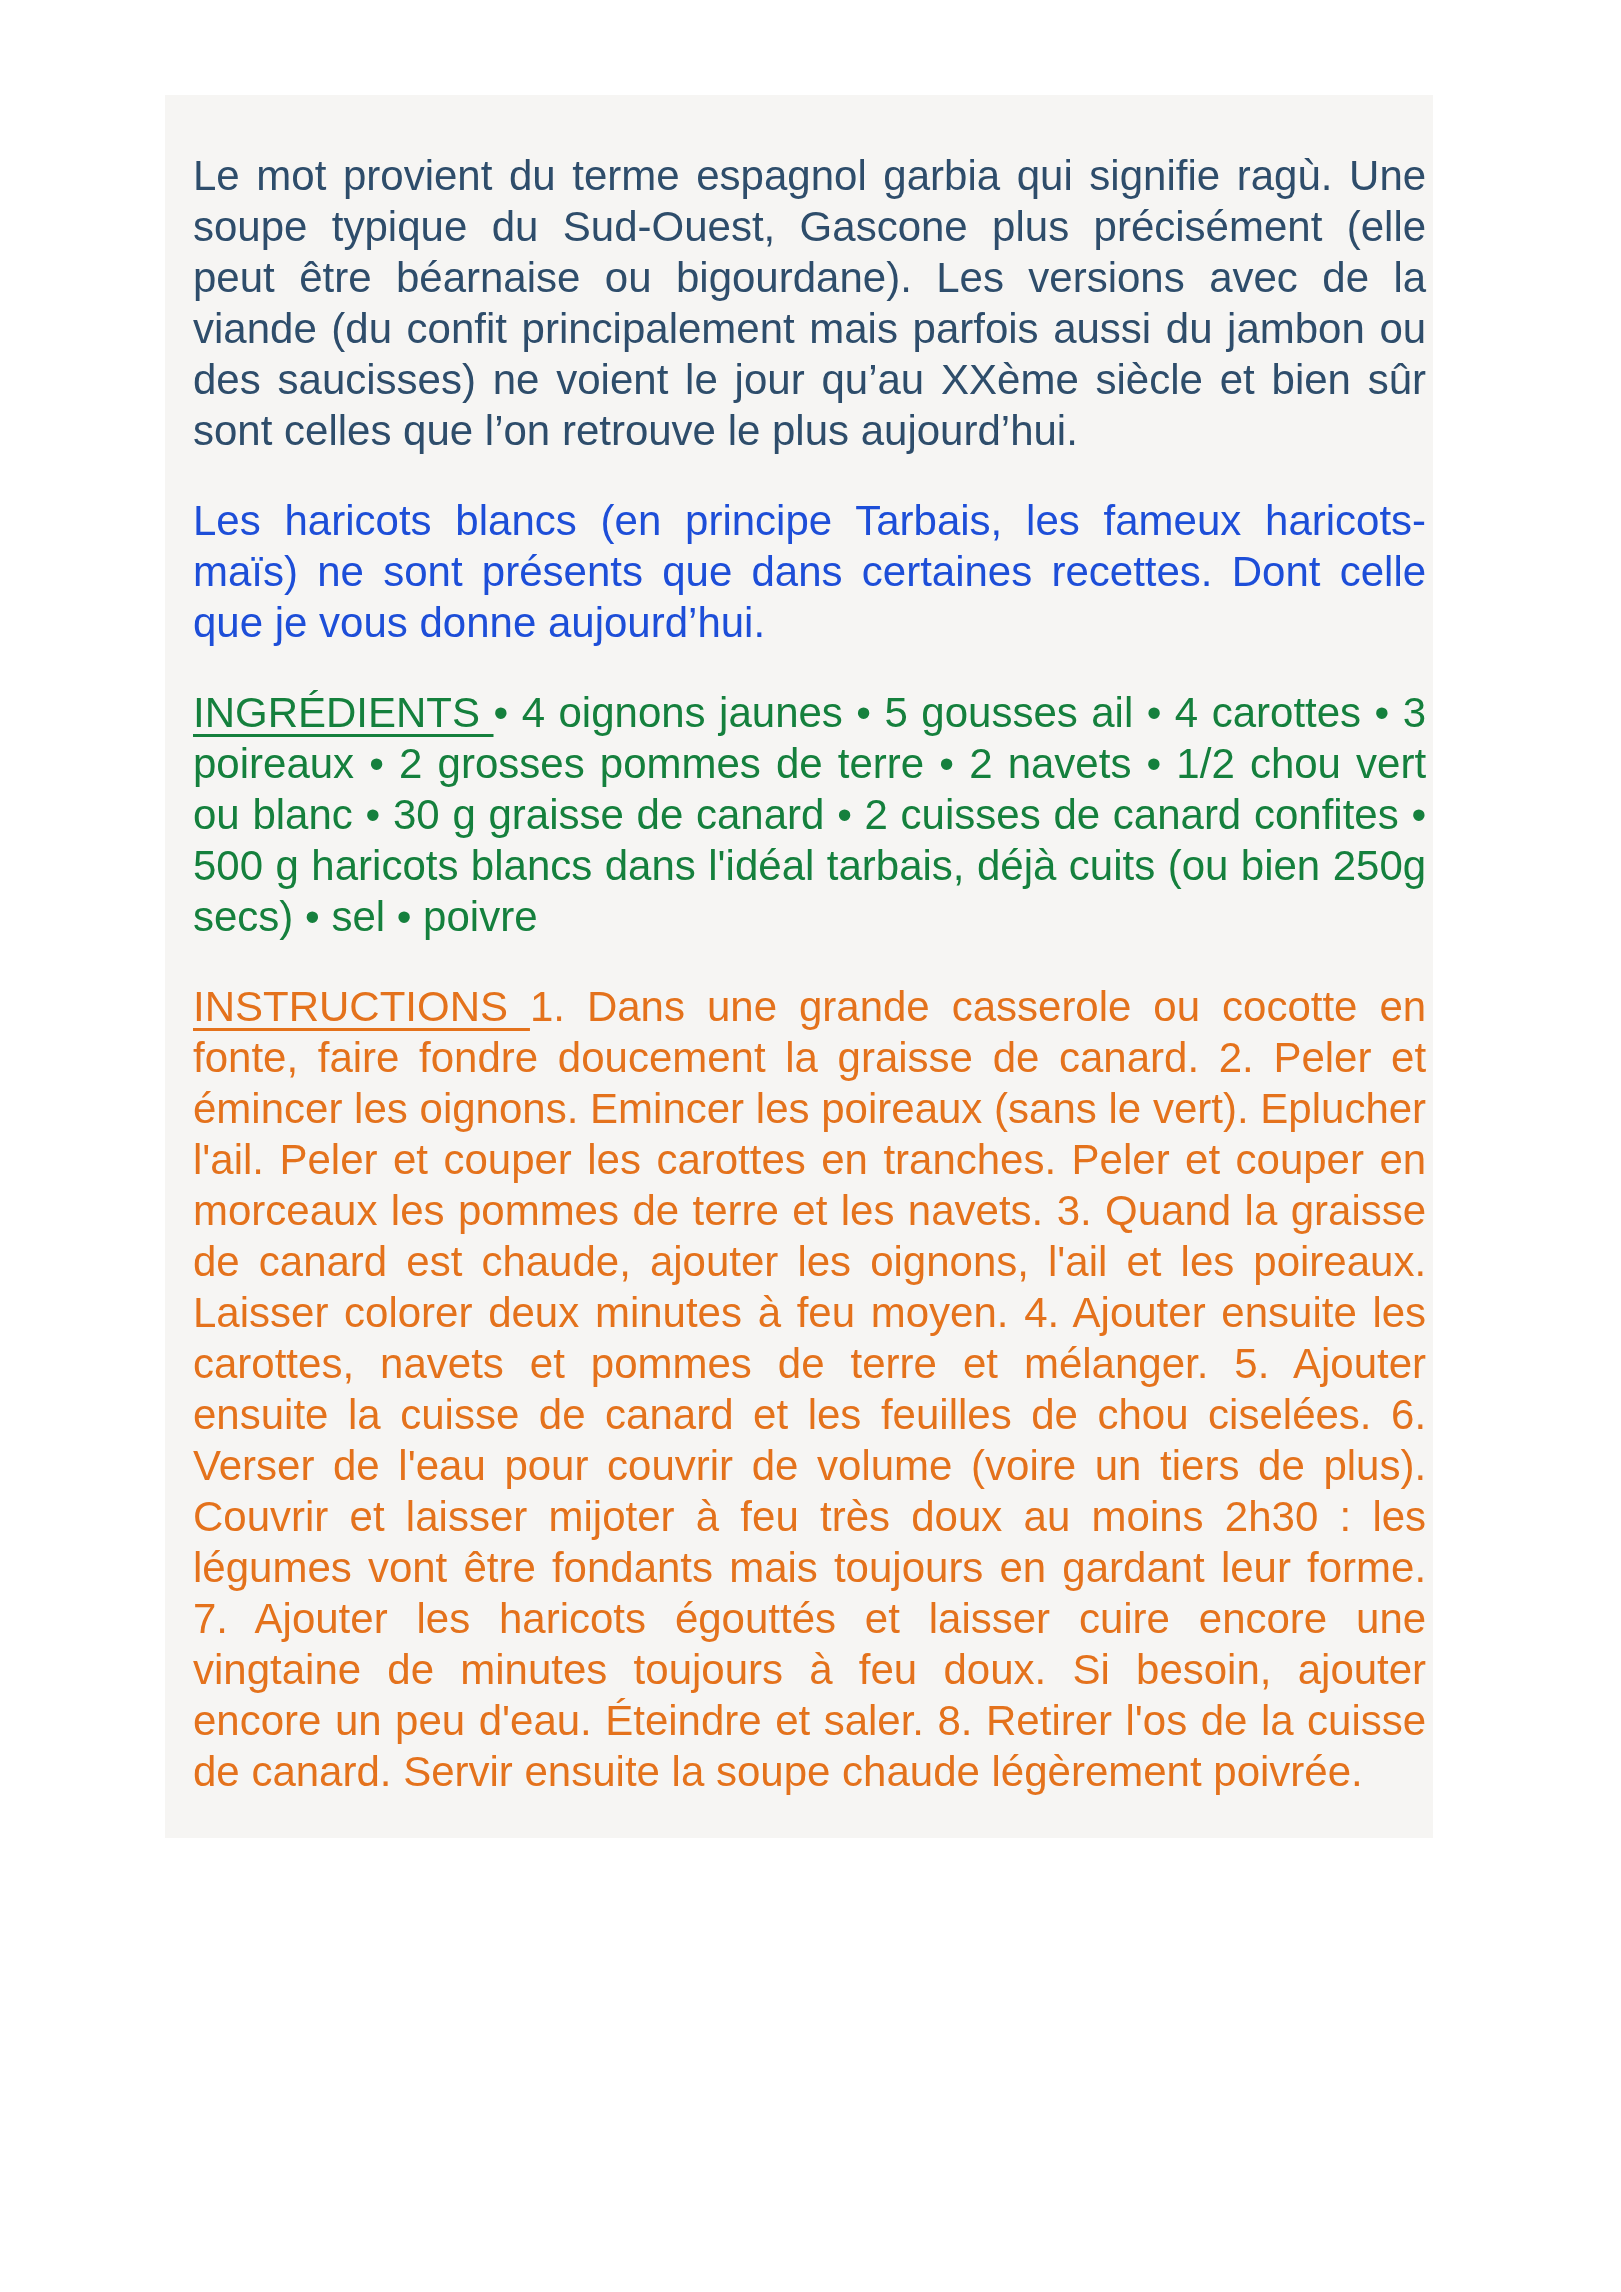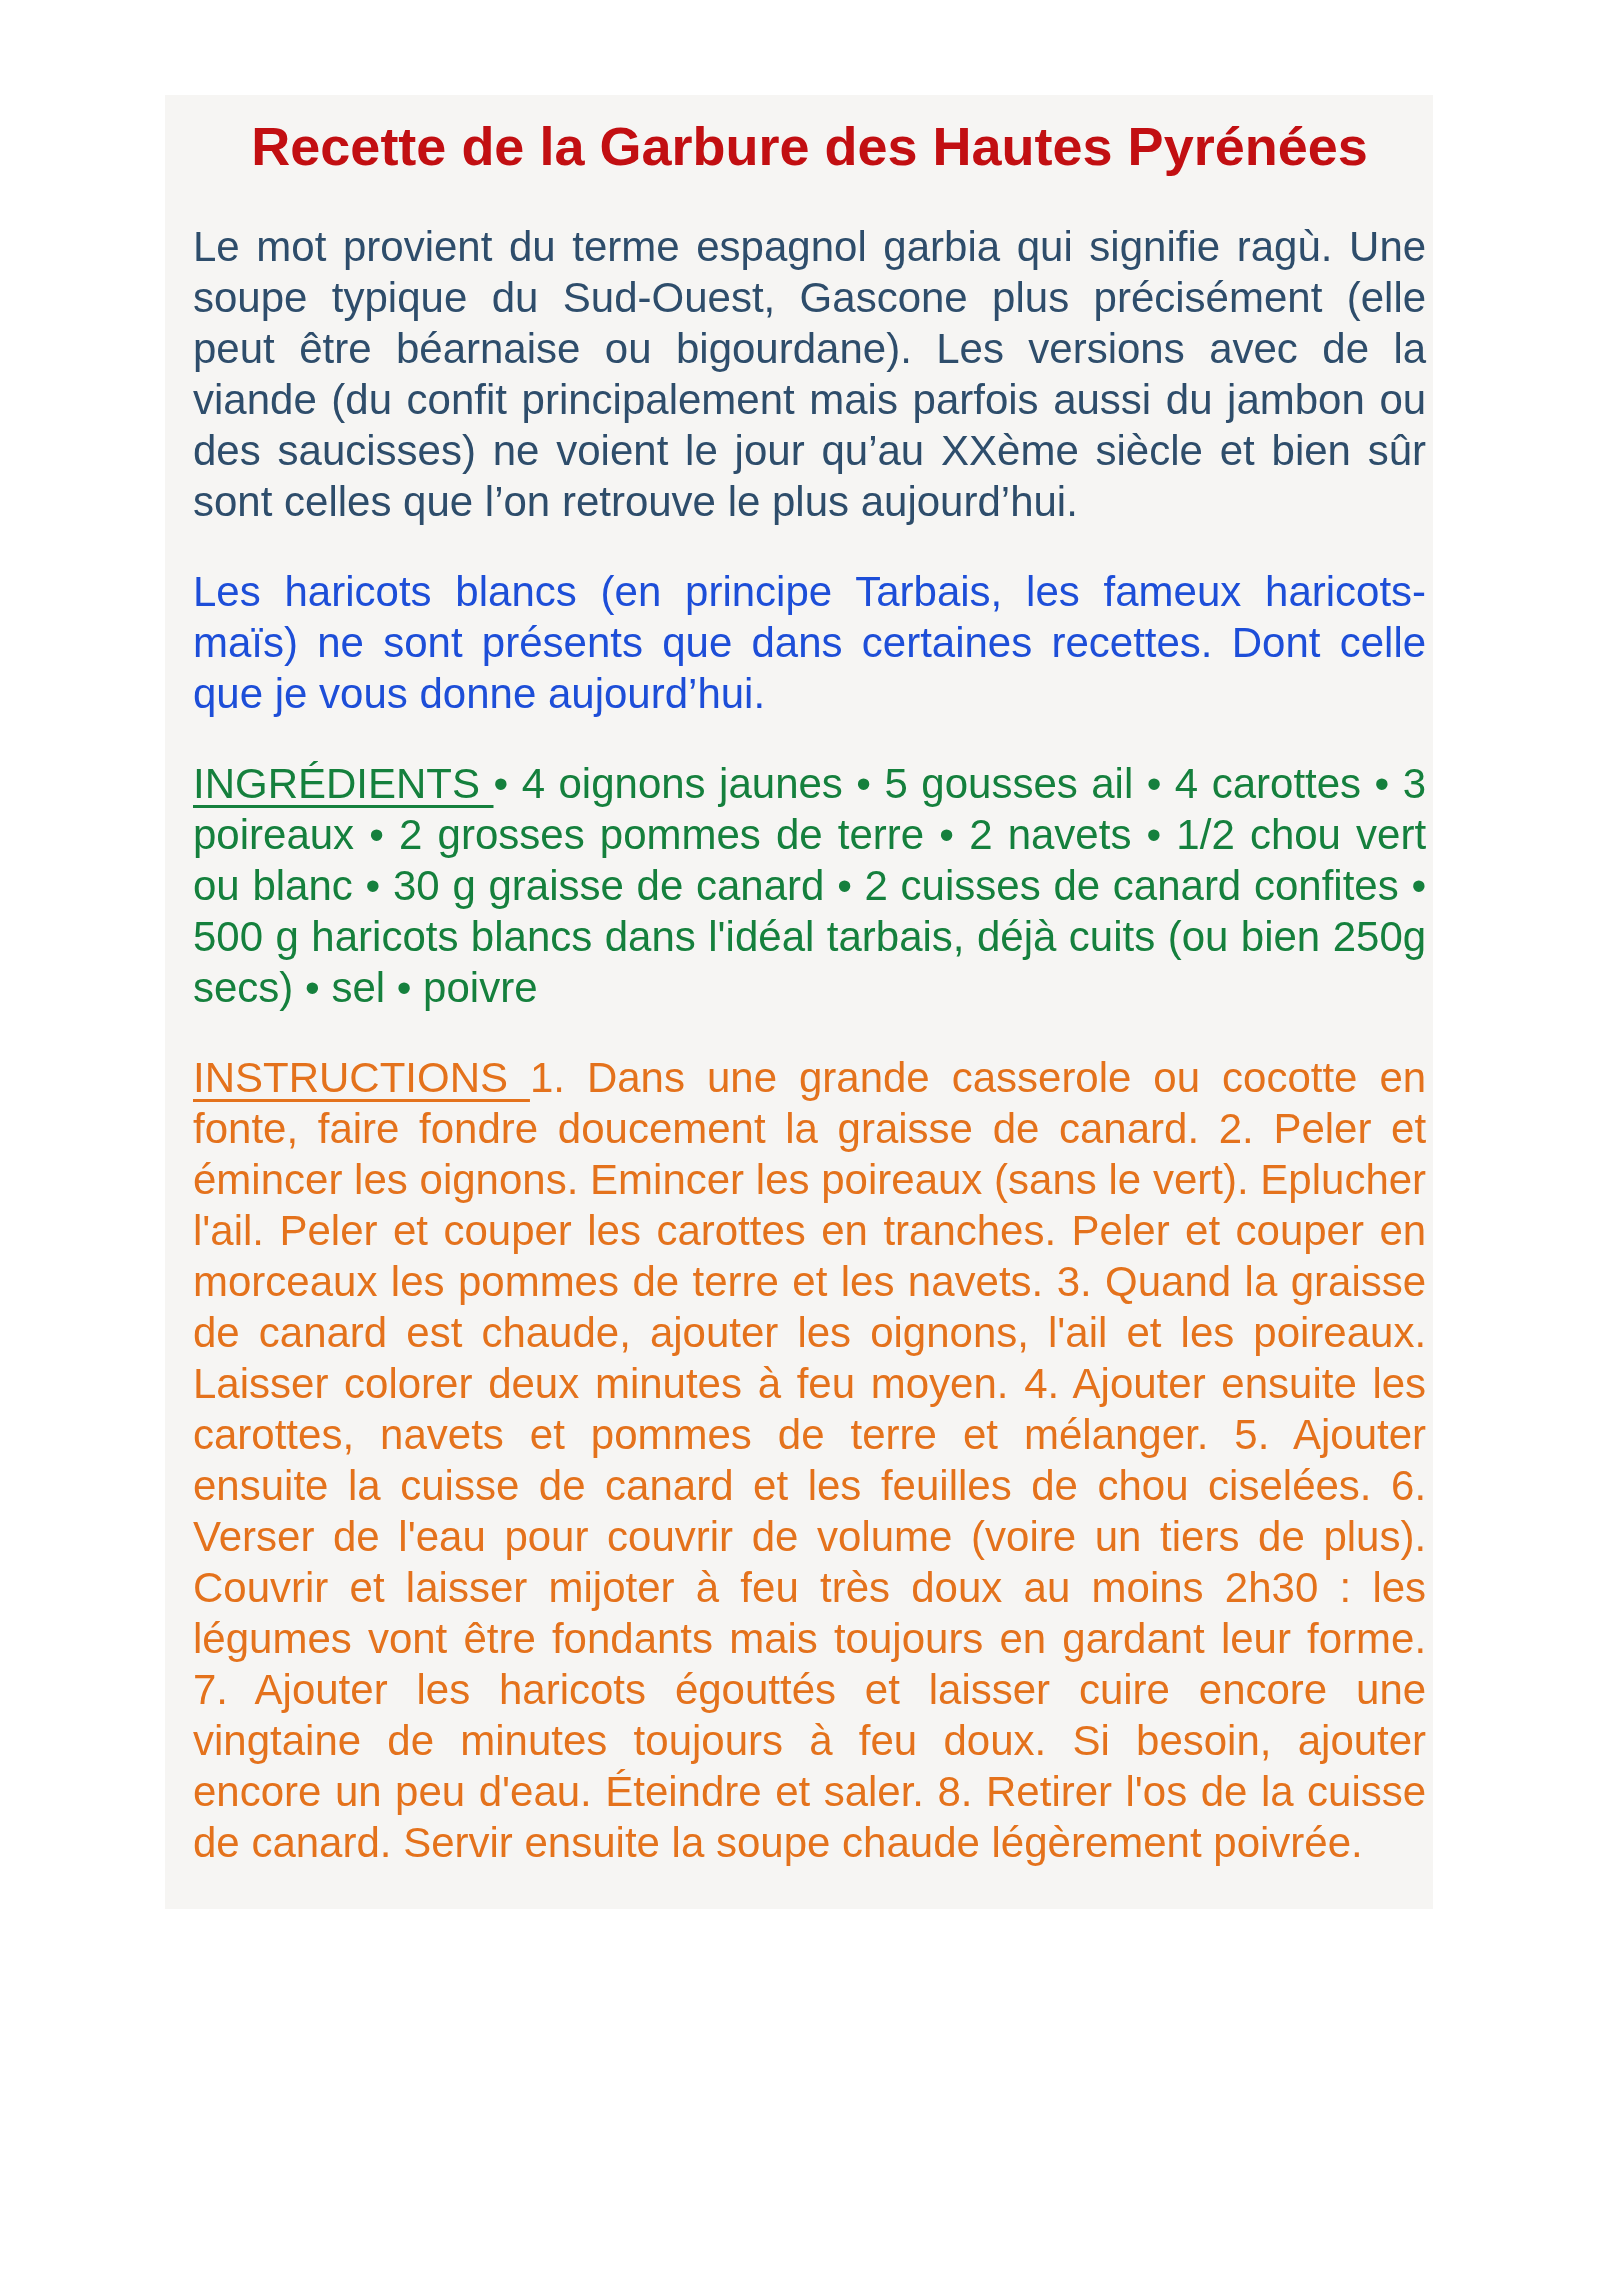--- a/index.html
+++ b/index.html
@@ -46,21 +46,20 @@
     text-decoration-thickness: 2.9px;
     text-underline-offset: 6.9px;
   }
 </style>
 </head>
 <body>
 
 <div class="page" style="background: rgb(255, 255, 255);">
   <div class="content" style="background: rgb(246, 245, 243);">
 
-    <h1 class="title" style="color: rgb(194, 15, 18);">Recette de la Garbure des Hautes Pyrénées</h1>
 
 
     <p class="para" style="color: rgb(46, 77, 107);"><span>Le mot provient du terme espagnol garbia qui signifie ragù. Une soupe typique du Sud-Ouest, Gascone plus précisément (elle peut être béarnaise ou bigourdane). Les versions avec de la viande (du confit principalement mais parfois aussi du jambon ou des saucisses) ne voient le jour qu’au XXème siècle et bien sûr sont celles que l’on retrouve le plus aujourd’hui.</span></p>
 
     <p class="para" style="color: #1d4ed8;"><span>Les haricots blancs (en principe Tarbais, les fameux haricots-maïs) ne sont présents que dans certaines recettes. Dont celle que je vous donne aujourd’hui.</span></p>
 
     <p class="para" style="color: #15803d;"><span class="lead">INGRÉDIENTS </span><span>• 4 oignons jaunes • 5 gousses ail • 4 carottes • 3 poireaux • 2 grosses pommes de terre • 2 navets • 1/2 chou vert ou blanc • 30 g graisse de canard • 2 cuisses de canard confites • 500 g haricots blancs dans l'idéal tarbais, déjà cuits (ou bien 250g secs) • sel • poivre</span></p>
 
     <p class="para" style="color: rgb(228, 114, 28);"><span class="lead">INSTRUCTIONS </span><span>1. Dans une grande casserole ou cocotte en fonte, faire fondre doucement la graisse de canard. 2. Peler et émincer les oignons. Emincer les poireaux (sans le vert). Eplucher l'ail. Peler et couper les carottes en tranches. Peler et couper en morceaux les pommes de terre et les navets. 3. Quand la graisse de canard est chaude, ajouter les oignons, l'ail et les poireaux. Laisser colorer deux minutes à feu moyen. 4. Ajouter ensuite les carottes, navets et pommes de terre et mélanger. 5. Ajouter ensuite la cuisse de canard et les feuilles de chou ciselées. 6. Verser de l'eau pour couvrir de volume (voire un tiers de plus). Couvrir et laisser mijoter à feu très doux au moins 2h30 : les légumes vont être fondants mais toujours en gardant leur forme. 7. Ajouter les haricots égouttés et laisser cuire encore une vingtaine de minutes toujours à feu doux. Si besoin, ajouter encore un peu d'eau. Éteindre et saler. 8. Retirer l'os de la cuisse de canard. Servir ensuite la soupe chaude légèrement poivrée.</span></p>
 

